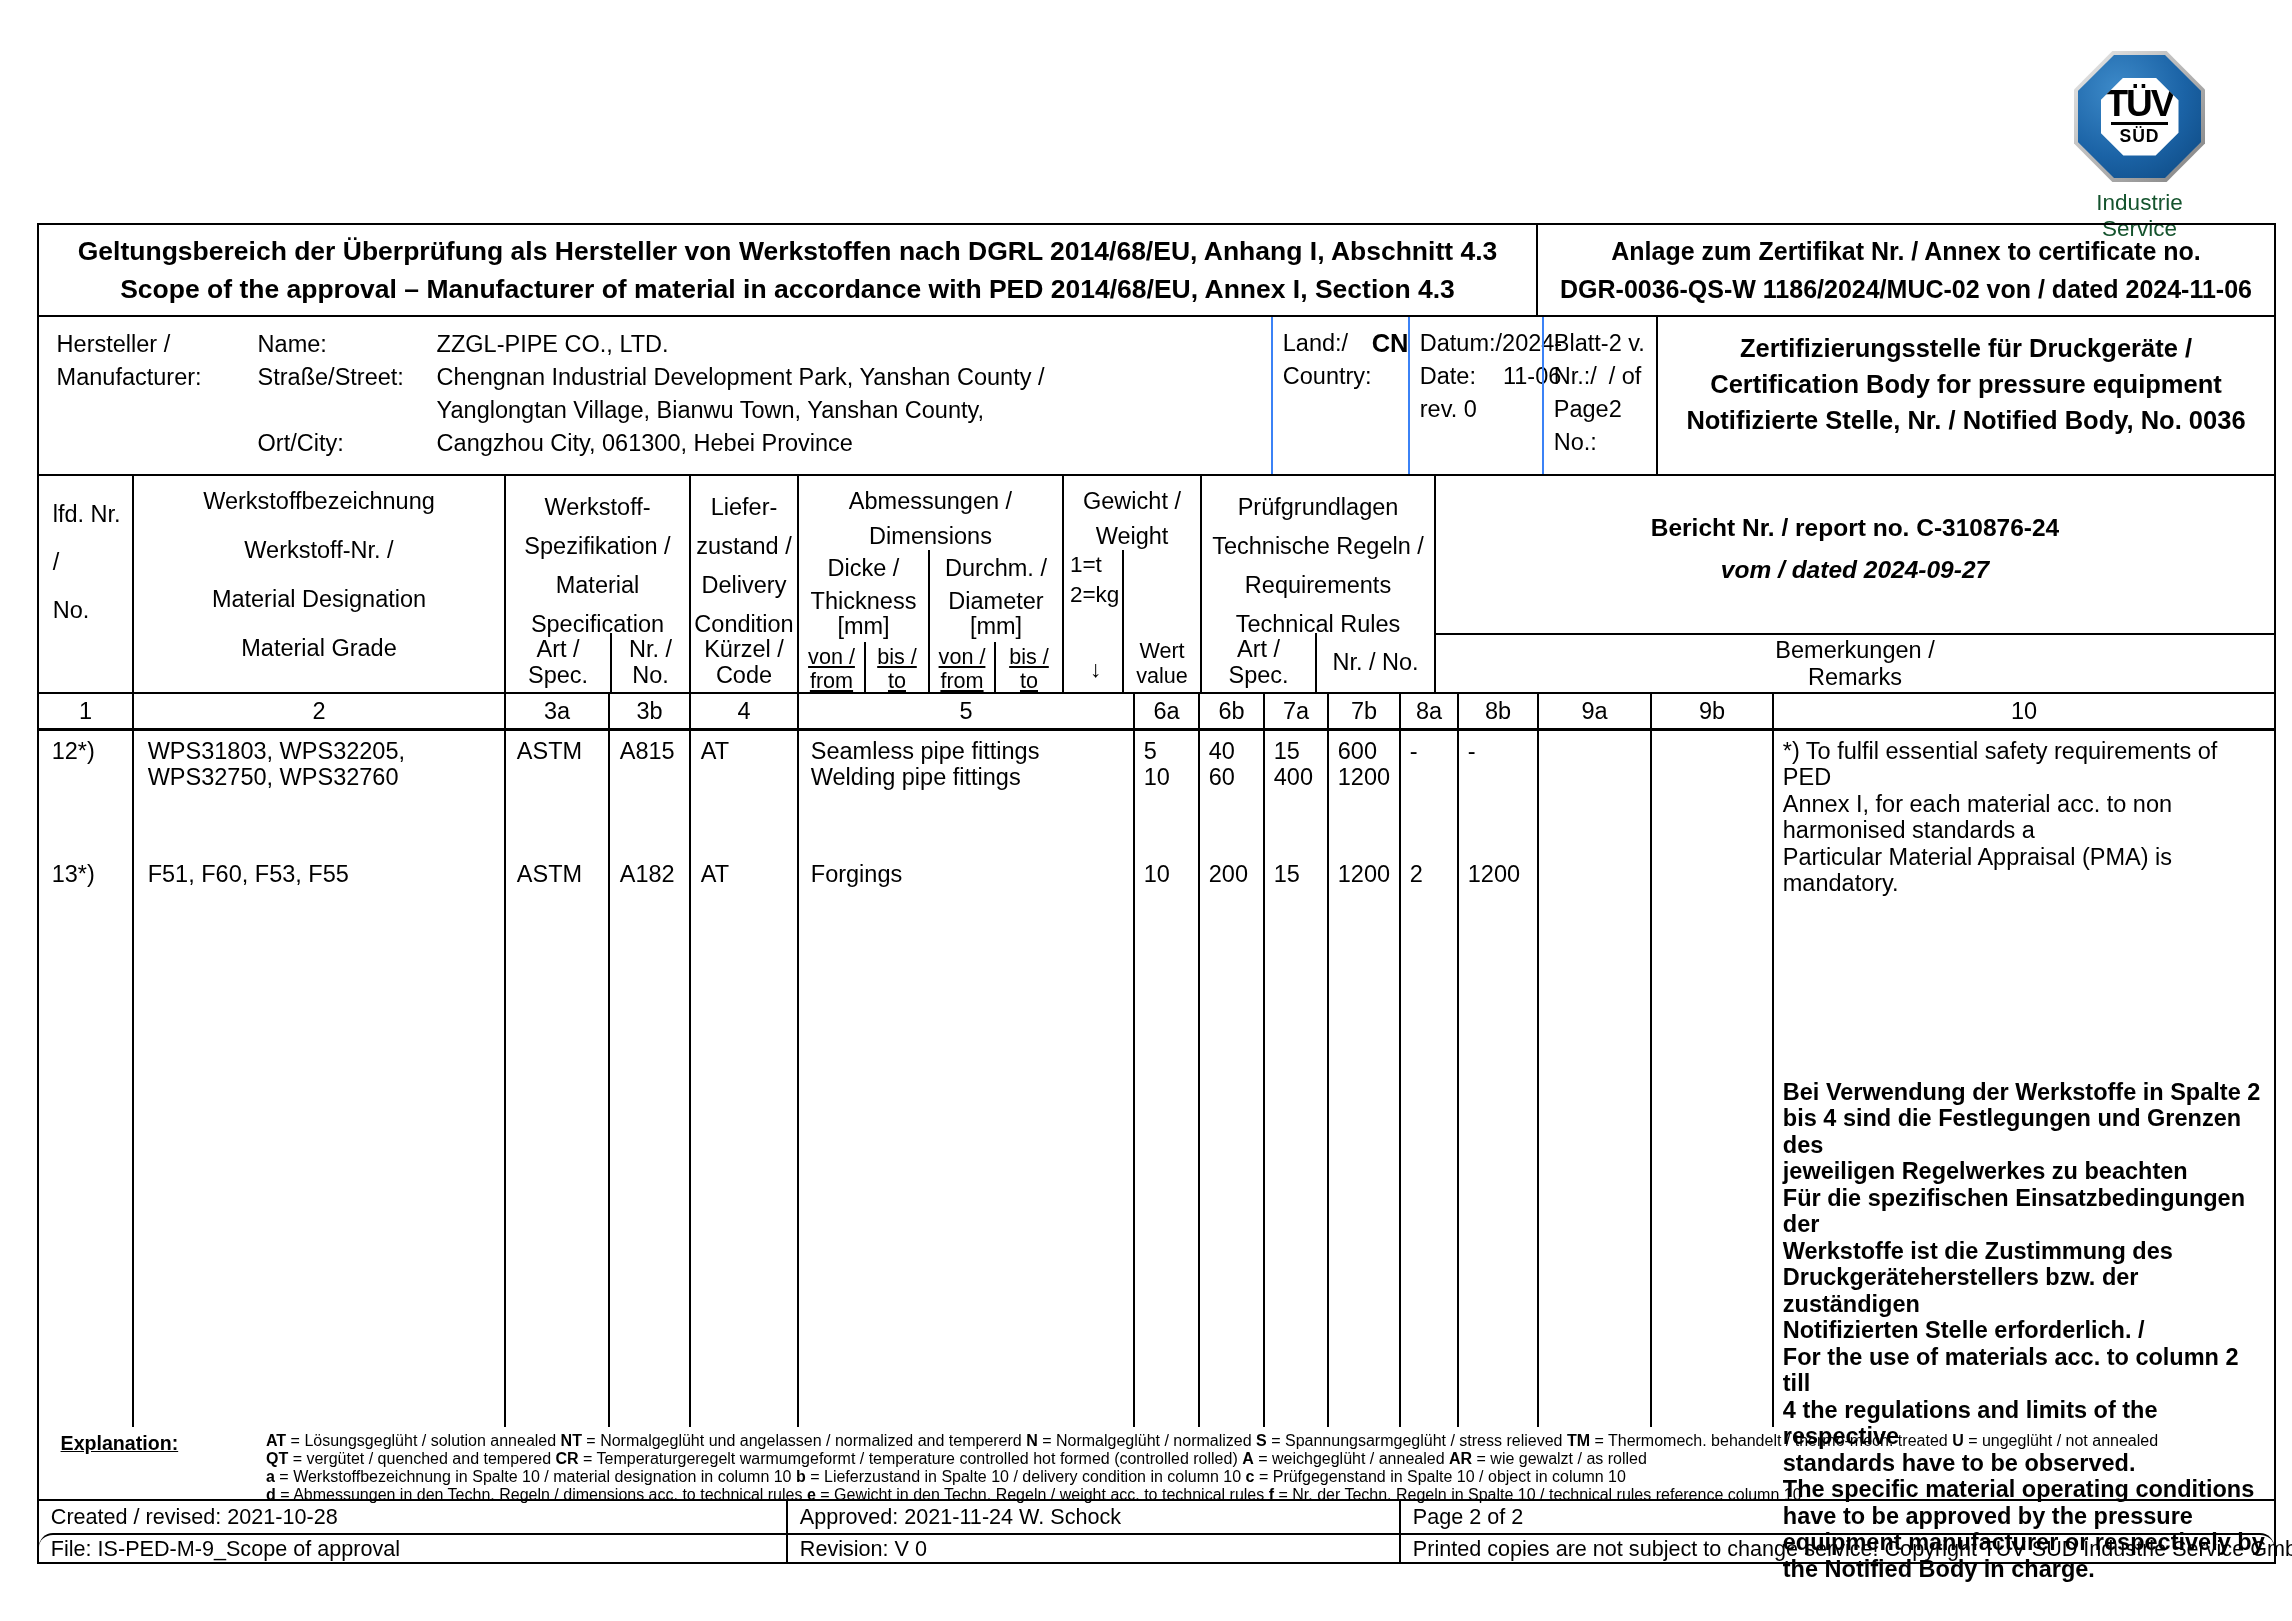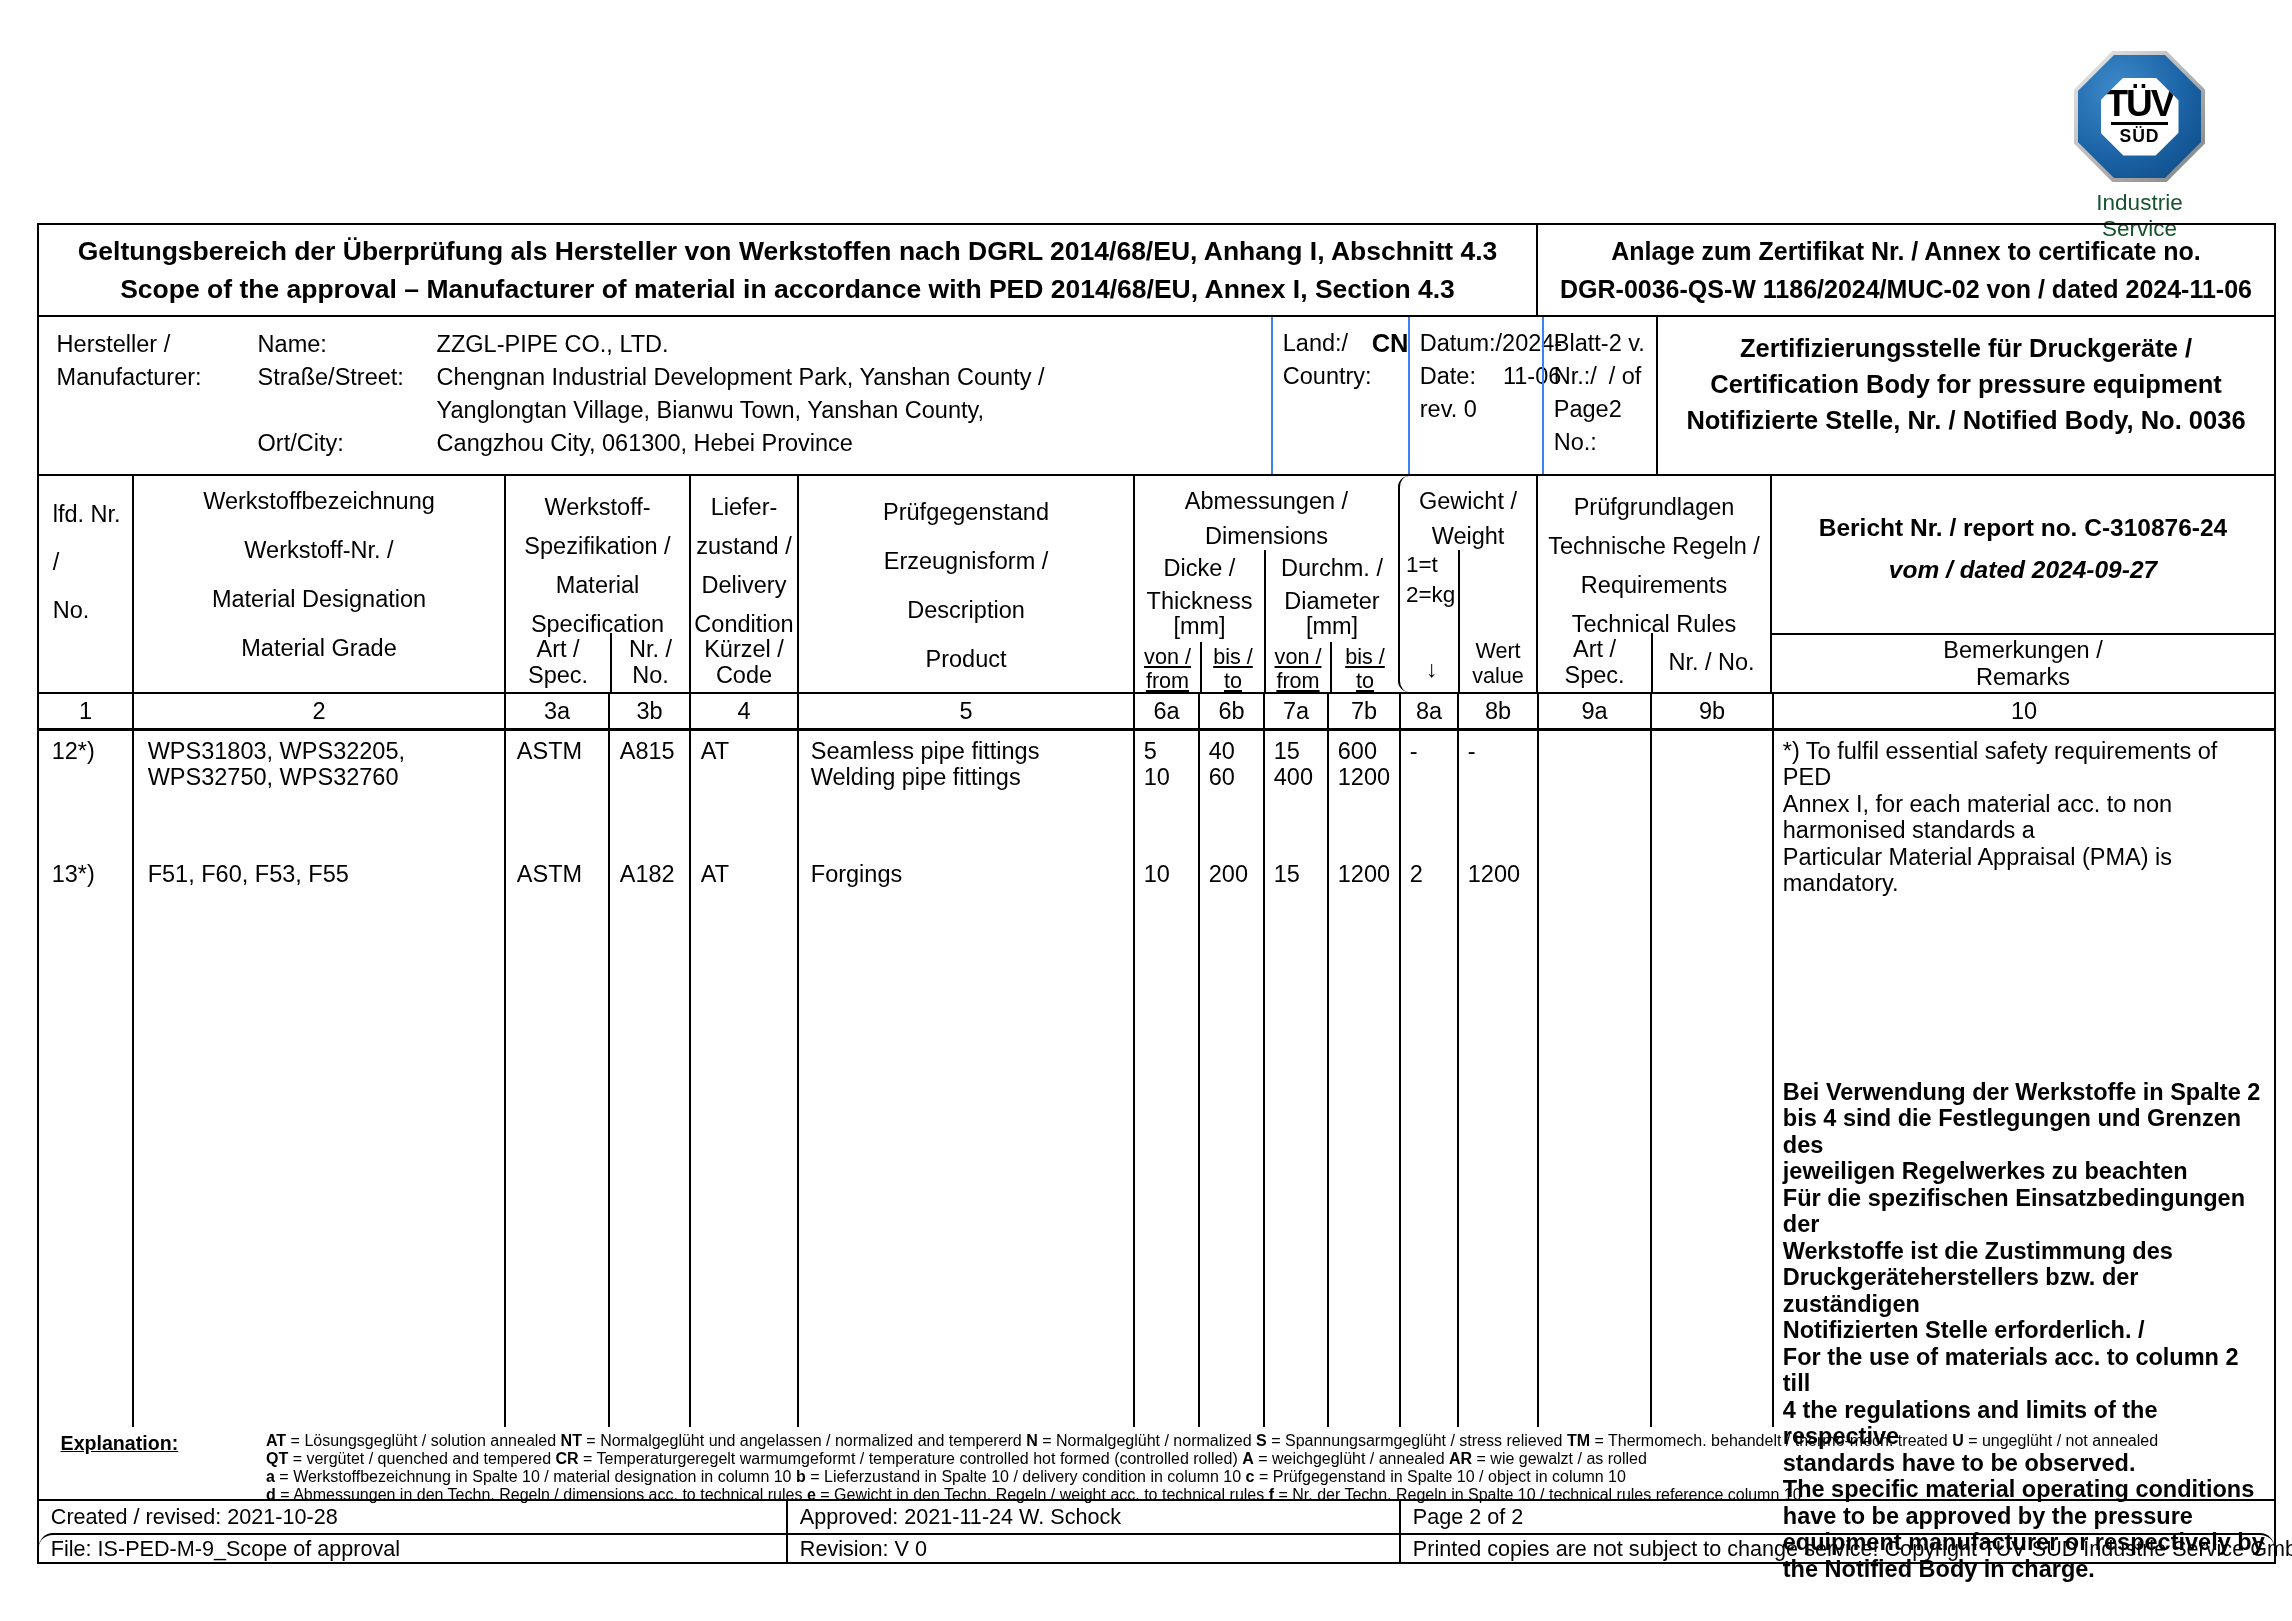--- a/index.html
+++ b/index.html
@@ -53,21 +53,21 @@
   
   .band{display:flex;height:216px;border-bottom:2px solid #000;font-size:23.5px;text-align:center;}
   .hg{flex:none;box-sizing:border-box;display:flex;flex-direction:column;}
   .hg + .hg{border-left:2px solid #000;}
   .hg-no{width:93px;text-align:left;padding:13.7px 0 0 13.7px;line-height:48px;}
   .hg-des{width:372px;padding-top:1px;line-height:49px;}
   .hg-spec{width:185px;}
   .hg-del{width:108px;}
   .hg-prod{width:336px;padding-top:11.8px;line-height:49px;}
   .hg-dim{width:265px;}
-  .hg-wt{width:138px;border-radius:11px;}
+  .hg-wt{width:138px;}
   .hg-rule{width:234px;}
   .hg-rep{flex:1;}
   .hg-top4{height:157px;box-sizing:border-box;padding-top:11.8px;line-height:39px;}
   .hg-bot{height:59px;box-sizing:border-box;display:flex;}
   .hg-bot > div{flex:none;box-sizing:border-box;display:flex;align-items:center;justify-content:center;
        line-height:25.5px;font-size:23.5px;}
   .hg-bot > div + div{border-left:2px solid #000;}
   .dim-top{height:74px;box-sizing:border-box;padding-top:7.8px;line-height:35px;}
   .dim-halves{display:flex;flex:1;}
   .dim-half{flex:none;box-sizing:border-box;display:flex;flex-direction:column;}
@@ -222,24 +222,20 @@
       <div class="hg hg-del">
         <div class="hg-top4 pre">Liefer-
 zustand /
 Delivery
 Condition</div>
         <div class="hg-bot">
           <div style="flex:1;" class="pre">Kürzel /
 Code</div>
         </div>
       </div>
-      <div class="hg hg-prod pre">Prüfgegenstand
-Erzeugnisform /
-Description
-Product</div>
       <div class="hg hg-dim">
         <div class="dim-top pre">Abmessungen /
 Dimensions</div>
         <div class="dim-halves">
           <div class="dim-half" style="width:129px;">
             <div class="dim-lab pre">Dicke /
 Thickness</div>
             <div class="dim-mm">[mm]</div>
             <div class="dim-ft">
               <div style="width:65px;" class="pre">von /

